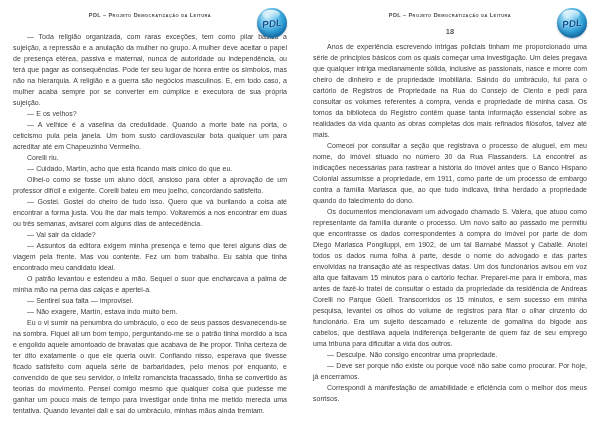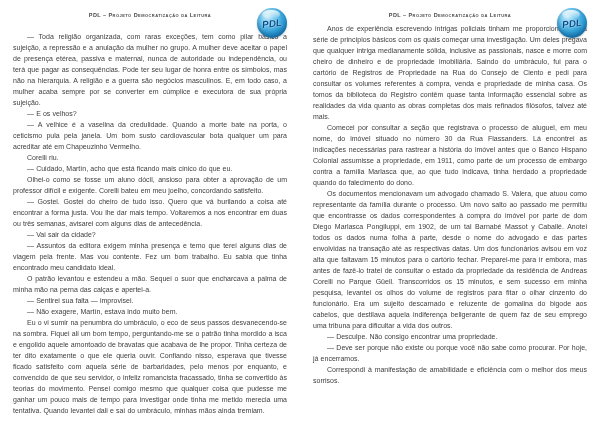--- a/index.html
+++ b/index.html
@@ -111,20 +111,21 @@
         <p>— Não exagere, Martín, estava indo muito bem.</p>
         <p>Eu o vi sumir na penumbra do umbráculo, o eco de seus passos desvanecendo-se na sombra. Fiquei ali um bom tempo, perguntando-me se o patrão tinha mordido a isca e engolido aquele amontoado de bravatas que acabava de lhe propor. Tinha certeza de ter dito exatamente o que ele queria ouvir. Confiando nisso, esperava que tivesse ficado satisfeito com aquela série de barbaridades, pelo menos por enquanto, e convencido de que seu servidor, o infeliz romancista fracassado, tinha se convertido às teorias do movimento. Pensei comigo mesmo que qualquer coisa que pudesse me ganhar um pouco mais de tempo para investigar onde tinha me metido merecia uma tentativa. Quando levantei dali e saí do umbráculo, minhas mãos ainda tremiam.</p>
       </div>
   </div>
 
   <div class="page page-right">
     <div class="page-header">PDL – Projeto Democratização da Leitura</div>
     <div class="logo">
       <span class="logo-label">PDL</span>
     </div>
+    <div class="page-number">18</div>
     <div class="body-text">
         <p>Anos de experiência escrevendo intrigas policiais tinham me proporcionado uma série de princípios básicos com os quais começar uma investigação. Um deles pregava que qualquer intriga medianamente sólida, inclusive as passionais, nasce e morre com cheiro de dinheiro e de propriedade imobiliária. Saindo do umbráculo, fui para o cartório de Registros de Propriedade na Rua do Consejo de Ciento e pedi para consultar os volumes referentes à compra, venda e propriedade de minha casa. Os tomos da biblioteca do Registro contêm quase tanta informação essencial sobre as realidades da vida quanto as obras completas dos mais refinados filósofos, talvez até mais.</p>
         <p>Comecei por consultar a seção que registrava o processo de aluguel, em meu nome, do imóvel situado no número 30 da Rua Flassanders. Lá encontrei as indicações necessárias para rastrear a história do imóvel antes que o Banco Hispano Colonial assumisse a propriedade, em 1911, como parte de um processo de embargo contra a família Marlasca que, ao que tudo indicava, tinha herdado a propriedade quando do falecimento do dono.</p>
         <p>Os documentos mencionavam um advogado chamado S. Valera, que atuou como representante da família durante o processo. Um novo salto ao passado me permitiu que encontrasse os dados correspondentes à compra do imóvel por parte de dom Diego Marlasca Pongiluppi, em 1902, de um tal Barnabé Massot y Caballé. Anotei todos os dados numa folha à parte, desde o nome do advogado e das partes envolvidas na transação até as respectivas datas. Um dos funcionários avisou em voz alta que faltavam 15 minutos para o cartório fechar. Preparei-me para ir embora, mas antes de fazê-lo tratei de consultar o estado da propriedade da residência de Andreas Corelli no Parque Güell. Transcorridos os 15 minutos, e sem sucesso em minha pesquisa, levantei os olhos do volume de registros para fitar o olhar cinzento do funcionário. Era um sujeito descarnado e reluzente de gomalina do bigode aos cabelos, que destilava aquela indiferença beligerante de quem faz de seu emprego uma tribuna para dificultar a vida dos outros.</p>
         <p>— Desculpe. Não consigo encontrar uma propriedade.</p>
         <p>— Deve ser porque não existe ou porque você não sabe como procurar. Por hoje, já encerramos.</p>
         <p>Correspondi à manifestação de amabilidade e eficiência com o melhor dos meus sorrisos.</p>
       </div>
   </div>
 

